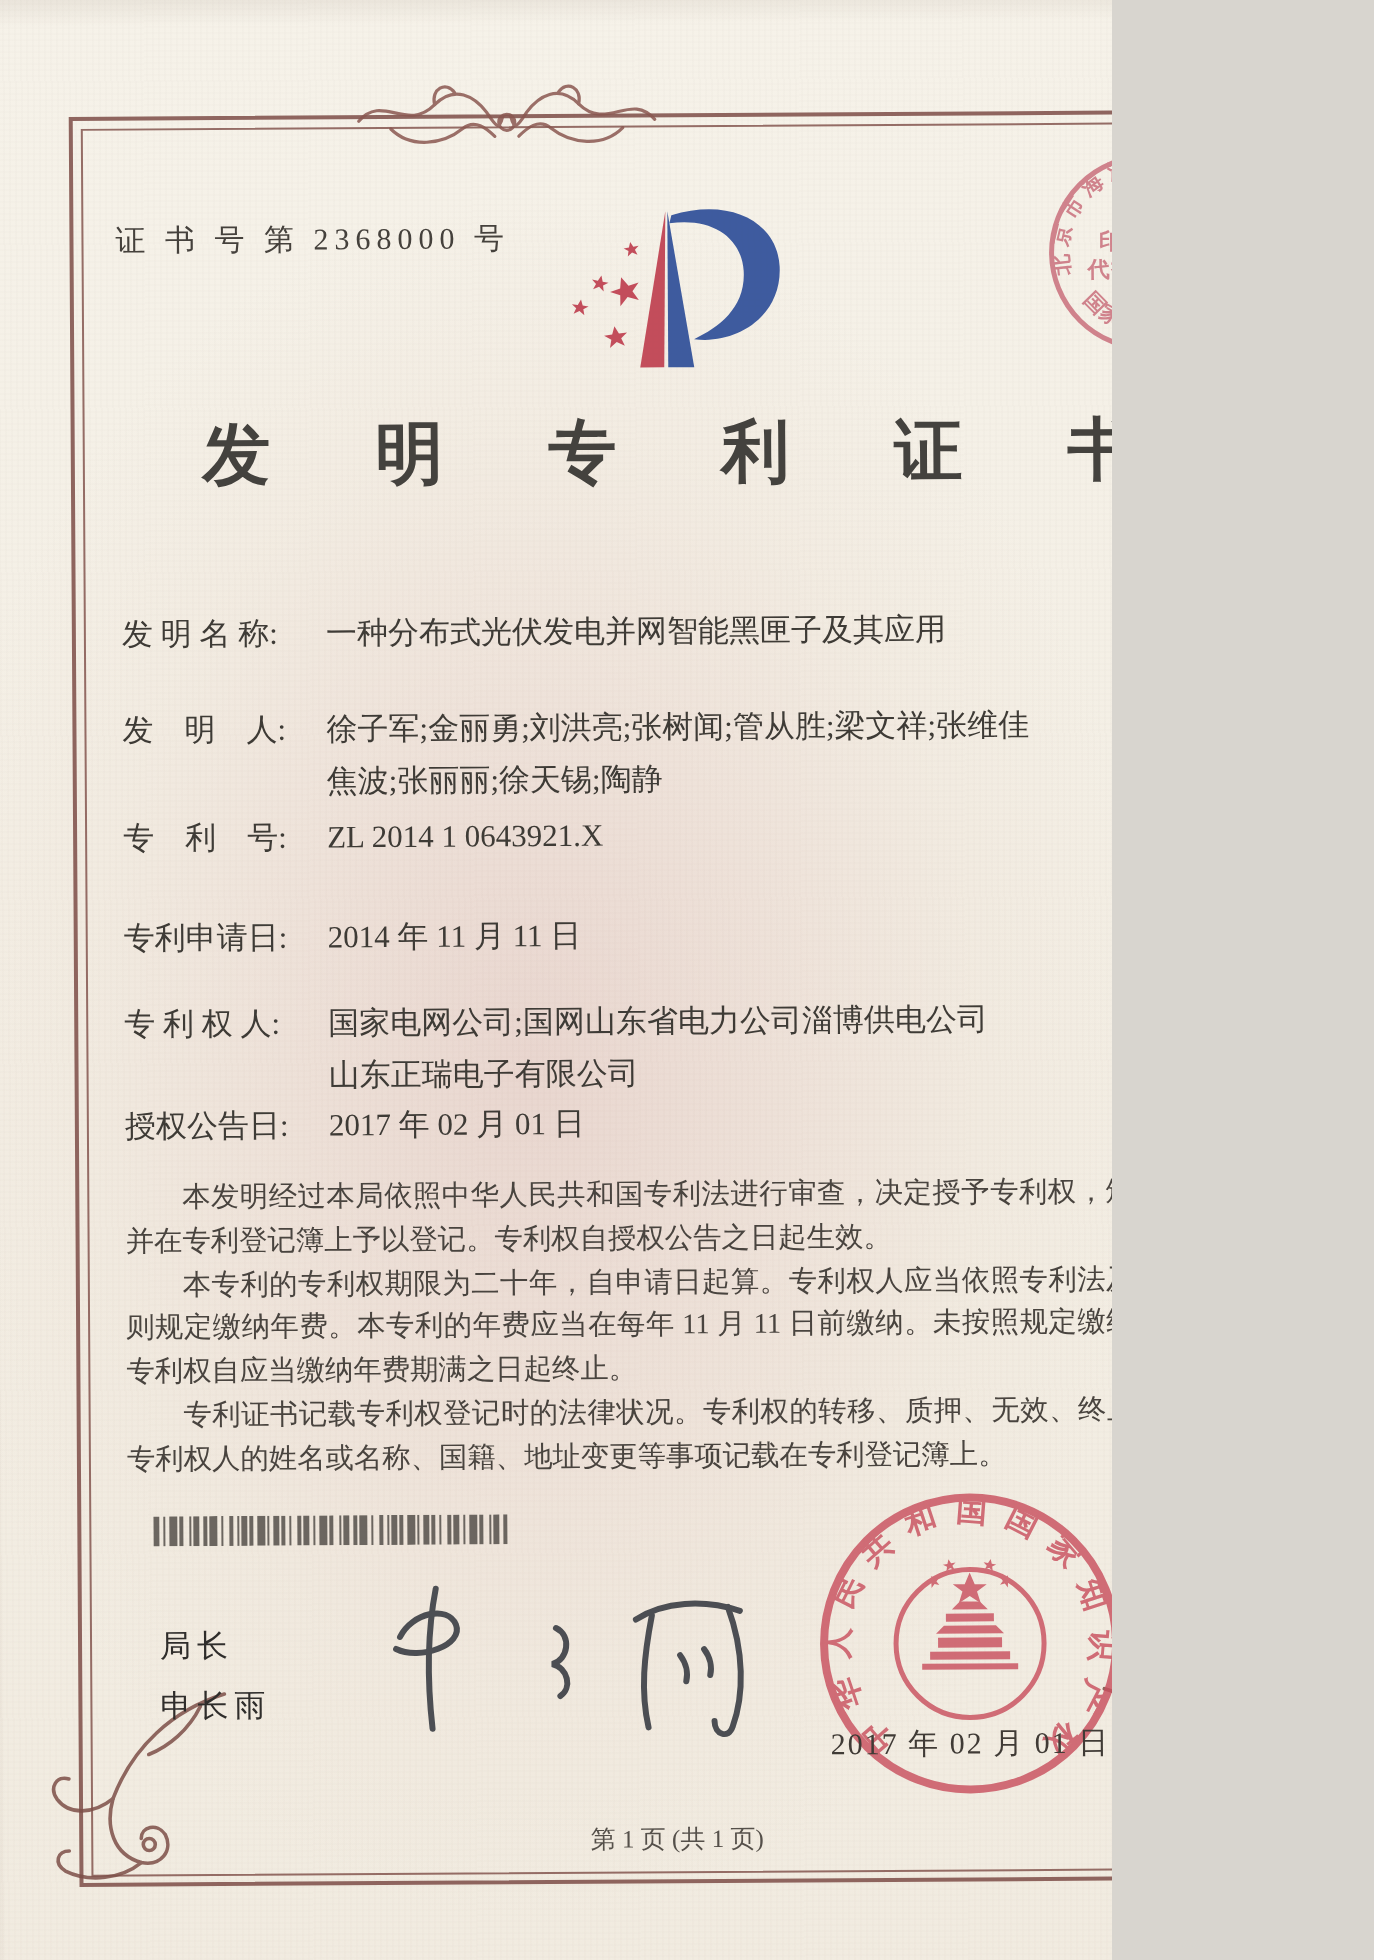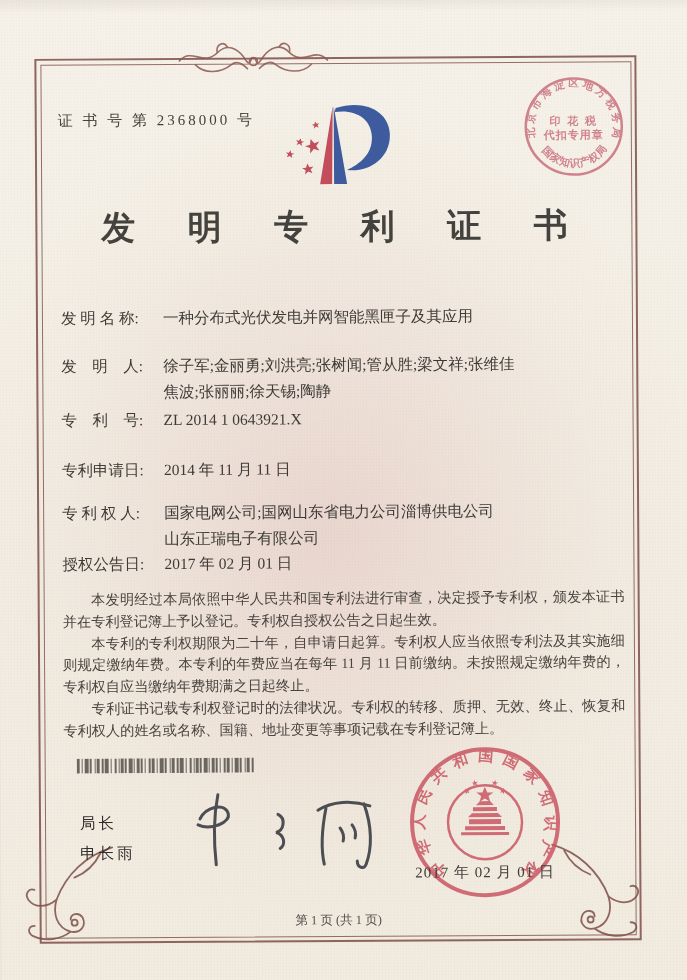--- a/index.html
+++ b/index.html
@@ -1,16 +1,16 @@
 <!DOCTYPE html>
 <html><head>
 <meta charset="utf-8">
 <style>
   html,body{margin:0;padding:0;background:#d8d5cf;}
-  .photo{position:relative;width:687px;height:980px;overflow:hidden;
+  .photo{position:relative;width:556px;height:980px;overflow:hidden;
     font-family:"Liberation Serif","DejaVu Serif",serif;color:#3f3c38;}
   .paper{position:absolute;inset:-14px;transform:rotate(-0.35deg);
     background:
       radial-gradient(ellipse 62% 50% at 48% 54%, rgba(222,190,186,0.50), rgba(236,224,213,0.28) 62%, rgba(243,238,229,0) 86%),
       linear-gradient(#f6f2e9,#f1ebe0);
   }
   .texture{position:absolute;inset:0;pointer-events:none;opacity:.6;background:
       repeating-linear-gradient(90deg, rgba(120,90,80,0.028) 0 1px, transparent 1px 3px),
       repeating-linear-gradient(0deg, rgba(120,90,80,0.022) 0 1px, transparent 1px 3px);}
   .edge-shade{position:absolute;inset:0;pointer-events:none;

